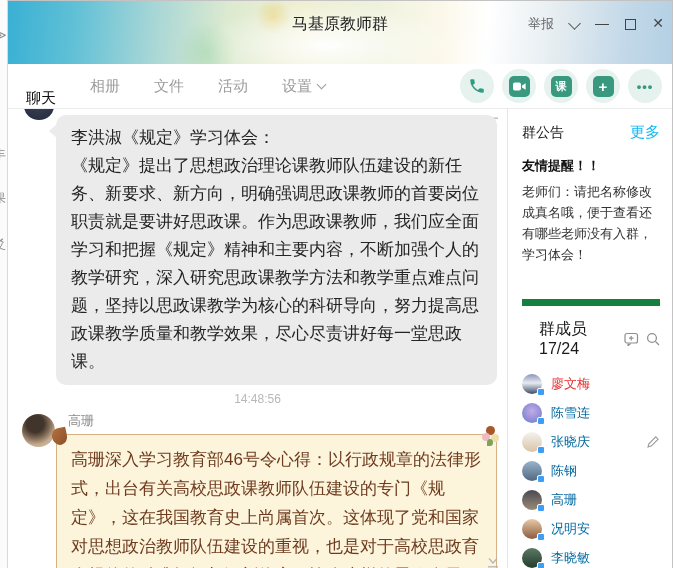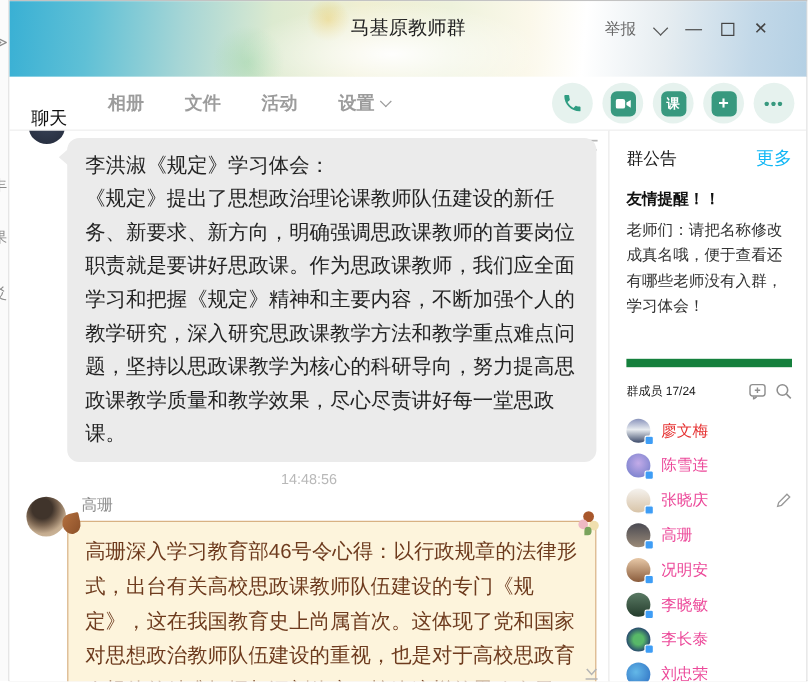--- a/index.html
+++ b/index.html
@@ -15,30 +15,30 @@
   .window { position:absolute; left:8px; top:0; width:665px; height:568px; background:#fff; border:1px solid #c3c3c3; border-left:none; }
 
   
   .titlebar { position:relative; height:63px; width:100%;
     background:
       radial-gradient(ellipse 180px 60px at 48% 70%, rgba(255,255,255,.95), rgba(255,255,255,0) 70%),
       radial-gradient(circle 18px at 40% 25%, rgba(233,200,90,.55), rgba(233,200,90,0) 100%),
       radial-gradient(circle 30px at 30% 80%, rgba(150,210,160,.45), rgba(150,210,160,0) 100%),
       linear-gradient(95deg,#39b0d4 0%,#5fc0d6 10%,#a7d6d6 22%,#dcead0 33%,#f0efd2 44%,#eef2dc 55%,#fbf8ea 65%,#ffffff 72%,#e6edf1 82%,#c2d8e8 93%,#b4d0e4 100%); }
   .title { position:absolute; left:0; right:0; top:0; height:45px; line-height:45px; text-align:center; font-size:16px; color:#222; }
-  .controls { position:absolute; right:24px; top:0; height:45px; display:flex; align-items:center; }
+  .controls { position:absolute; right:0; top:0; height:45px; display:flex; align-items:center; }
   .report { font-size:13px; color:#666; padding:0 8px; cursor:pointer; }
   .ctrl { width:28px; text-align:center; font-size:14px; color:#444; cursor:pointer; line-height:45px; }
   .chev { position:relative; width:26px; height:45px; }
   .chev::after { content:""; position:absolute; left:8px; top:18px; width:8px; height:8px; border-right:1.5px solid #555; border-bottom:1.5px solid #555; transform:rotate(45deg); }
   .ctrl.max span { display:inline-block; width:11px; height:11px; border:1.5px solid #444; vertical-align:middle; }
 
   
   .tabbar { position:relative; height:45px; display:flex; align-items:center; padding-left:18px; border-bottom:1px solid #ececec; background:#fff; }
-  .tab { font-size:15px; color:#9c9c9c; margin-right:34px; cursor:pointer; position:relative; display:flex; align-items:center;font-weight:bold; }
+  .tab { font-size:15px; color:#9c9c9c; margin-right:34px; cursor:pointer; position:relative; display:flex; align-items:center; }
   .tab.active { color:#111; font-weight:normal;margin-top:24px; }
   .tab.active::after { content:""; position:absolute; left:-3px; right:-3px; bottom:-12px; height:3px; background:#111; }
   .tab .dd { width:7px; height:7px; border-right:1.3px solid #9c9c9c; border-bottom:1.3px solid #9c9c9c; transform:rotate(45deg); margin-left:6px; margin-top:-4px; }
   .tools { margin-left:auto; display:flex; gap:8px; margin-right:10px; }
   .tool { width:34px; height:34px; border-radius:50%; background:var(--icon_bg,#e6f2ee); display:flex; align-items:center; justify-content:center; cursor:pointer; }
   .sq { width:21px; height:21px; background:var(--accent_teal,#38997f); border-radius:5px; color:#fff; display:flex; align-items:center; justify-content:center; font-size:11px; font-weight:bold; }
   .dots { color:var(--accent_teal,#38997f); font-size:13px; letter-spacing:1px; font-weight:bold; }
 
   
   .content { display:flex; height:476px; }
@@ -69,28 +69,28 @@
 
   
   .sidebar { width:164px; background:#fff; padding:14px 12px 0 14px; position:relative; }
   .ann-head { display:flex; align-items:center; justify-content:space-between; }
   .ann-title { font-size:14px; color:#1a1a1a; font-weight:500; }
   .more { font-size:15px; color:var(--more_blue,#12b7f5); cursor:pointer; }
   .ann-notice-title { margin-top:15px; font-size:13px; font-weight:bold; color:#111; }
   .ann-body { margin-top:6px; font-size:13px; color:#333; line-height:21px; }
   .announce { height:183px; border-bottom:7px solid #15803d; }
   .mem-head { display:flex; align-items:center; margin-top:13px; }
-  .mem-title { font-size:10px; color:#1a1a1a; }
+  .mem-title { font-size:16px; color:#1a1a1a;margin-left:17px; }
   .mem-icons { margin-left:auto; display:flex; gap:7px; align-items:center; }
   .mem-icons svg { cursor:pointer; }
   .mlist { margin-top:11px; }
   .mrow { display:flex; align-items:center; height:29px; cursor:pointer; }
   .mav { position:relative; width:20px; height:20px; border-radius:50%; flex:none; margin-right:9px; }
   .mbadge { position:absolute; right:-3px; bottom:-2px; width:8px; height:8px; background:var(--mobile_badge,#3e9df5); border:1.5px solid #fff; border-radius:2px; }
-  .mname { font-size:13px; color:#ec4899; }
+  .mname { font-size:13px; color:#0369a1; }
   .mrow.red .mname { color:var(--red_name,#e63333); }
   .person { width:15px; height:16px; margin-left:auto; }
   .person .head { width:7px; height:7px; border-radius:50%; background:#f2c193; margin:0 auto; }
   .person .bod { width:15px; height:9px; border-radius:7px 7px 3px 3px; margin-top:-1px; }
   .person.owner .bod { background:var(--owner_badge,#f2a33c); }
   .person.admin .bod { background:var(--admin_badge,#76c93e); }
   .pencil { margin-left:auto; }
   .av1{background:linear-gradient(180deg,#8a94bc 0%,#e8ecf0 45%,#3c4a6a 100%);}
   .av2{background:radial-gradient(circle at 50% 40%,#c3abe8,#6a79c8);}
   .av3{background:linear-gradient(180deg,#f5f2ee,#d8c4a8);}
@@ -253,20 +253,26 @@
           <div class="mrow">
             <span class="mav av3">
                 <span class="mbadge"></span>
               </span>
             <span class="mname">张晓庆</span>
             <svg class="pencil" width="14" height="14" viewBox="0 0 14 14">
                 <path d="M2 12l.9-3.2L9.8 1.9l2.3 2.3-6.9 6.9L2 12z" fill="none" stroke="#9a9a9a" stroke-width="1.1"></path>
               </svg>
           </div>
           <div class="mrow">
+            <span class="mav av4">
+                <span class="mbadge"></span>
+              </span>
+            <span class="mname">陈钢</span>
+          </div>
+          <div class="mrow">
             <span class="mav av5">
                 <span class="mbadge"></span>
               </span>
             <span class="mname">高珊</span>
           </div>
           <div class="mrow">
             <span class="mav av6">
                 <span class="mbadge"></span>
               </span>
             <span class="mname">况明安</span>

